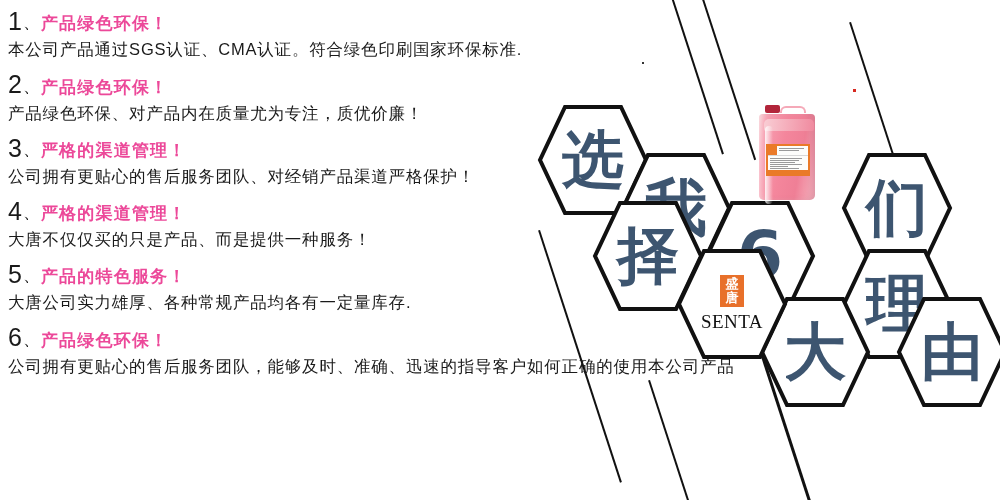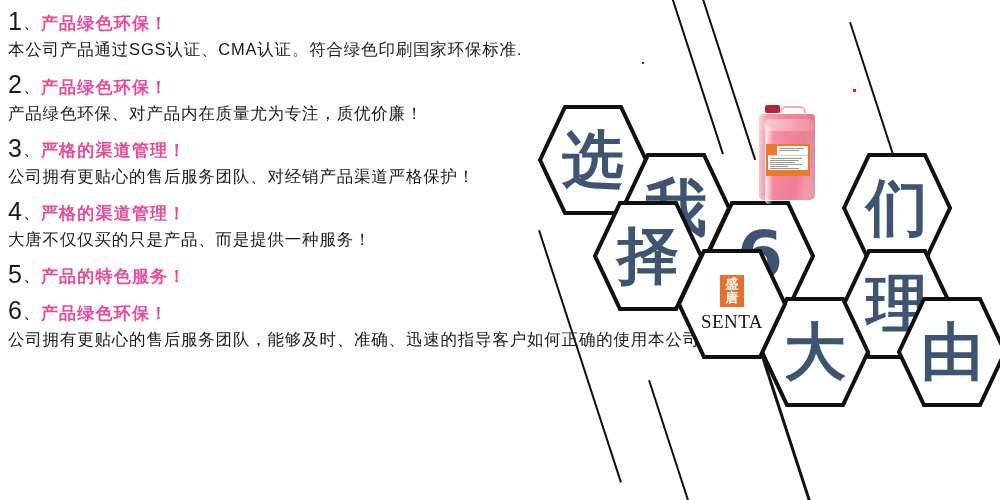--- a/index.html
+++ b/index.html
@@ -312,20 +312,21 @@
       </div>
       <div class="reason-body">大唐不仅仅买的只是产品、而是提供一种服务！</div>
     </div>
 
     <div class="reason">
       <div class="reason-head">
         <span class="reason-num">5</span>
         <span class="reason-dun">、</span>
         <span class="reason-title">产品的特色服务！</span>
       </div>
+      <div class="reason-body">大唐公司实力雄厚、各种常规产品均各有一定量库存.</div>
     </div>
 
     <div class="reason">
       <div class="reason-head">
         <span class="reason-num">6</span>
         <span class="reason-dun">、</span>
         <span class="reason-title">产品绿色环保！</span>
       </div>
       <div class="reason-body">公司拥有更贴心的售后服务团队，能够及时、准确、迅速的指导客户如何正确的使用本公司产品</div>
     </div>

